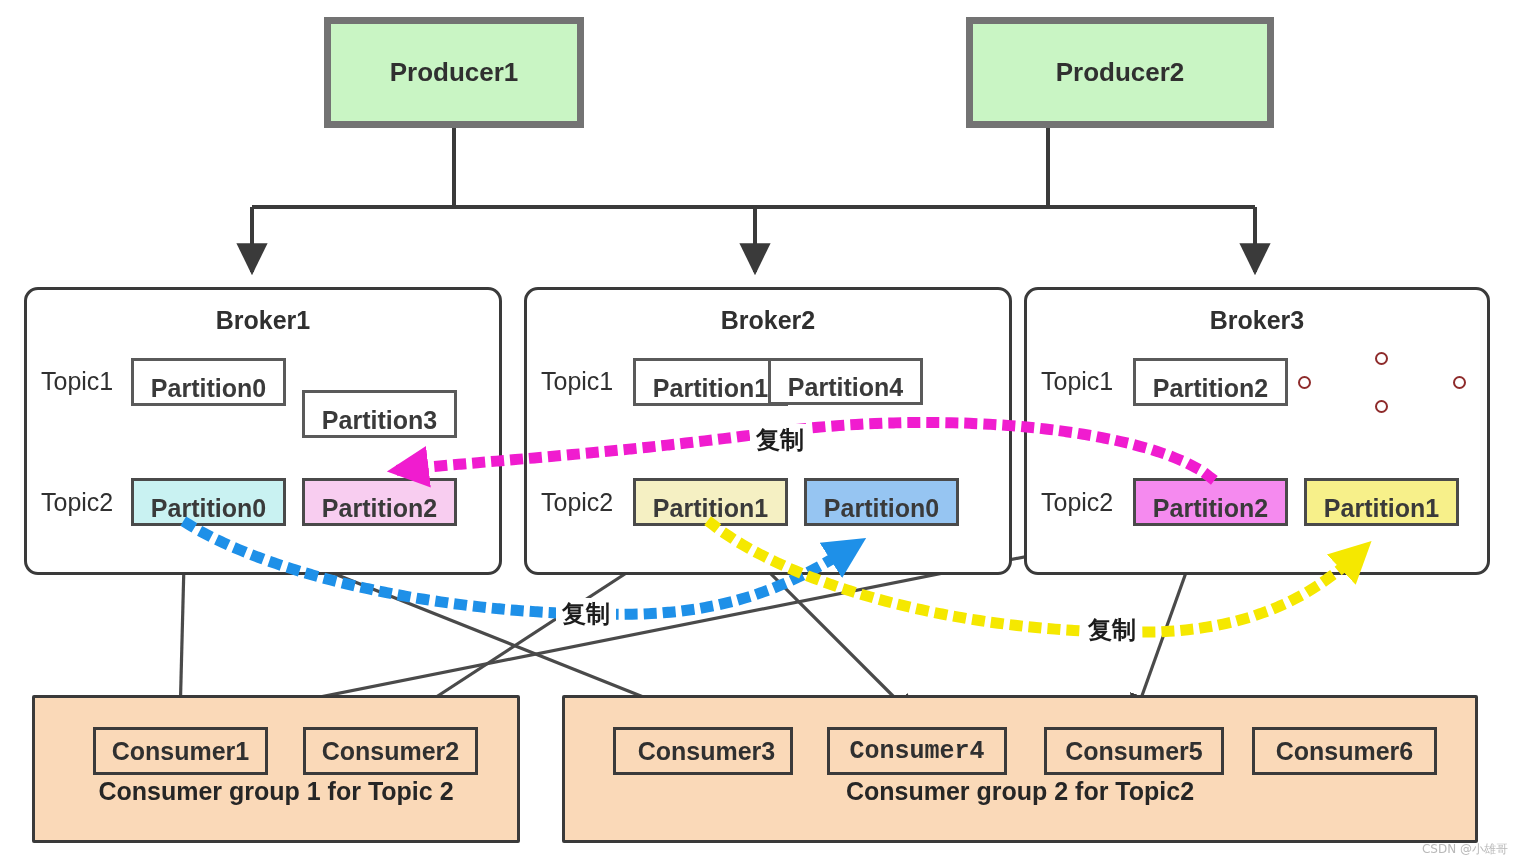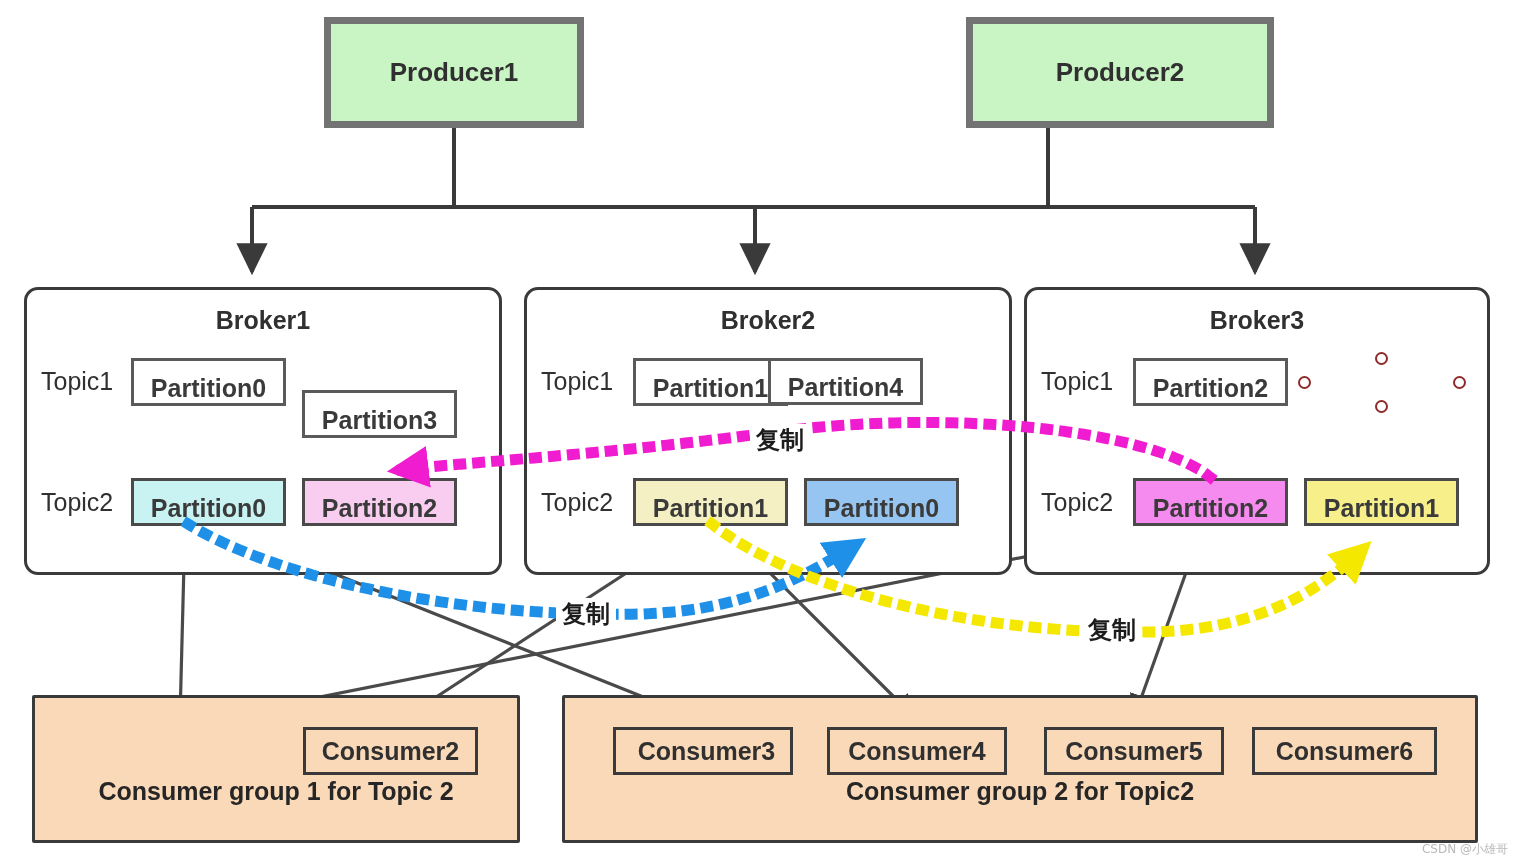--- a/index.html
+++ b/index.html
@@ -179,31 +179,34 @@
   <div class="part" style="left:1133px;top:478px;width:155px;height:48px;background:#F58AEF;">
     <span>Partition2</span>
   </div>
   <div class="part" style="left:1304px;top:478px;width:155px;height:48px;background:#F7F08A;">
     <span>Partition1</span>
   </div>
 
   <div class="node cgroup" style="left:32px;top:695px;width:488px;height:148px;">
     <div class="cgroup-title">Consumer group 1 for Topic 2</div>
   </div>
+  <div class="consumer" style="left:93px;top:727px;width:175px;height:48px;">
+    <span>Consumer1</span>
+  </div>
   <div class="consumer" style="left:303px;top:727px;width:175px;height:48px;">
     <span>Consumer2</span>
   </div>
 
   <div class="node cgroup" style="left:562px;top:695px;width:916px;height:148px;">
     <div class="cgroup-title">Consumer group 2 for Topic2</div>
   </div>
   <div class="consumer" style="left:613px;top:727px;width:180px;height:48px;padding-left:7px;">
     <span>Consumer3</span>
   </div>
-  <div class="consumer" style="left:827px;top:727px;width:180px;height:48px;">
+  <div class="consumer" style="left:827px;top:727px;width:180px;height:48px;font-family:Liberation Mono, monospace;">
     <span>Consumer4</span>
   </div>
   <div class="consumer" style="left:1044px;top:727px;width:180px;height:48px;">
     <span>Consumer5</span>
   </div>
   <div class="consumer" style="left:1252px;top:727px;width:185px;height:48px;">
     <span>Consumer6</span>
   </div>
 
   <svg class="layer over" viewBox="0 0 1516 862" xmlns="http://www.w3.org/2000/svg">

